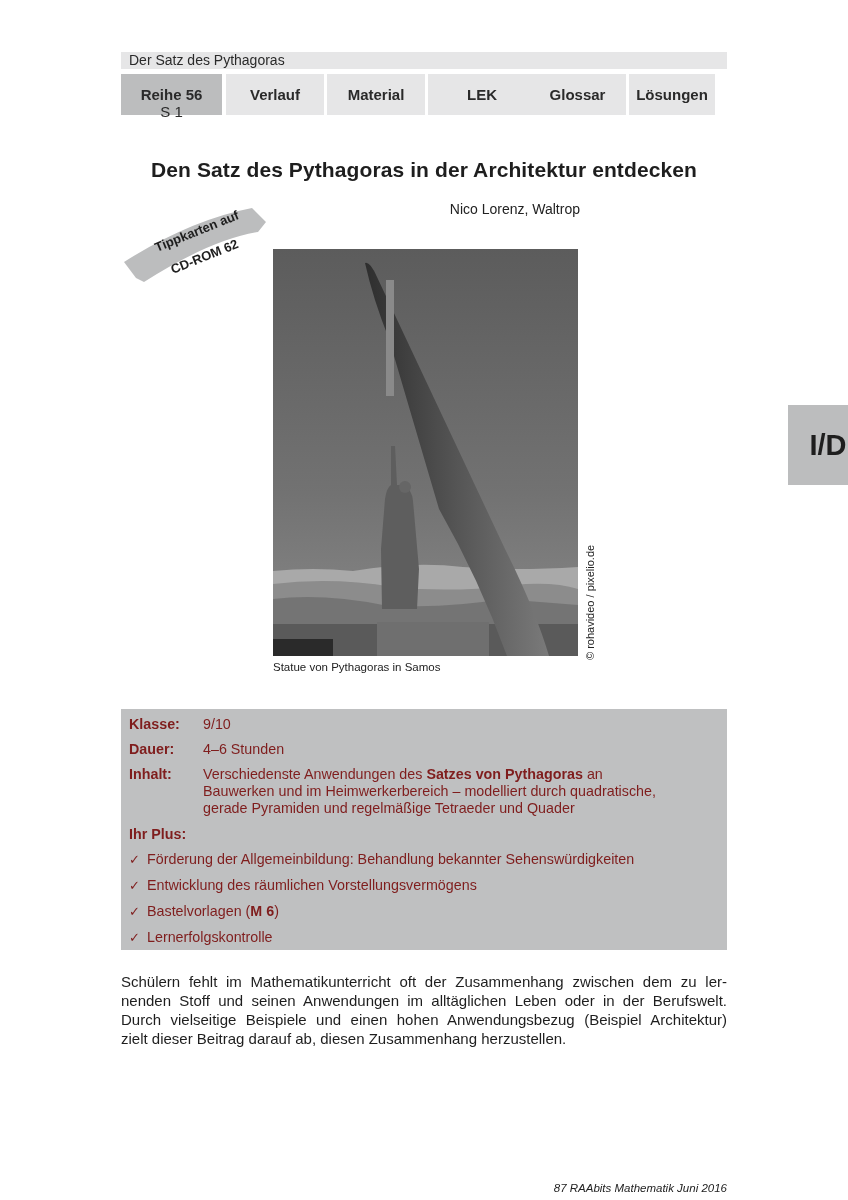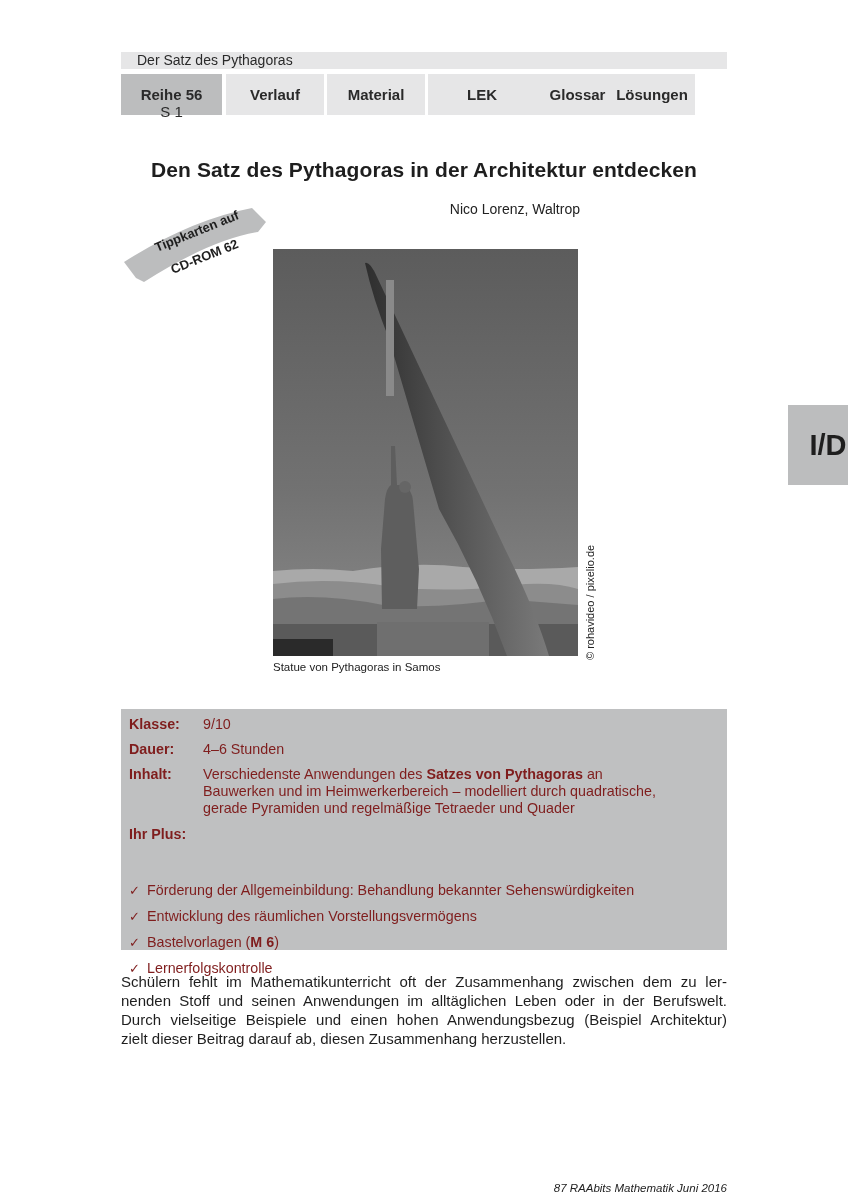--- a/index.html
+++ b/index.html
@@ -4,21 +4,21 @@
 <style>
   html, body { margin: 0; padding: 0; }
   body {
     width: 848px; height: 1200px; position: relative; overflow: hidden;
     background: #ffffff; color: #1e1e1e;
     font-family: "Liberation Sans", "DejaVu Sans", sans-serif;
   }
   .series-bar {
     position: absolute; left: 121px; top: 52px; width: 606px; height: 17px;
     background: #e6e6e7; font-size: 14px; line-height: 17px; color: #2a2a2a;
-    padding-left: 16px; box-sizing: border-box;
+    padding-left: 8px; box-sizing: border-box;
   }
   .tabs { position: absolute; left: 121px; top: 74px; width: 606px; height: 41px; }
   .tab {
     position: absolute; top: 0; height: 41px; background: #e6e6e7;
     text-align: center; font-size: 15px; font-weight: bold; color: #2a2a2a;
     padding-top: 12px; box-sizing: border-box; line-height: 17px; cursor: pointer;
   }
   .tab.active { background: #bcbdbe; }
   .tab .sub { font-weight: normal; display: block; font-size: 15px; }
   .title {
@@ -50,21 +50,21 @@
     text-align: center; line-height: 80px; margin-left: 20px;
   }
   .info {
     position: absolute; left: 121px; top: 709px; width: 606px; height: 241px;
     background: #bfc0c1; font-size: 14.3px; color: #7f1d1d;
   }
   .row { position: absolute; left: 8px; right: 8px; line-height: 17px; }
   .row .lbl { position: absolute; left: 0; font-weight: bold; }
   .row .val { position: absolute; left: 74px; right: 0; }
   .plus-h { position: absolute; left: 8px; top: 117px; font-weight: bold; }
-  .plus-item { position: absolute; left: 8px; line-height: 17px; margin-top: 31px; }
+  .plus-item { position: absolute; left: 8px; line-height: 17px; }
   .plus-item .chk { display: inline-block; width: 18px; font-size: 13px; }
   .intro {
     position: absolute; left: 121px; top: 972px; width: 606px;
     font-size: 15px; line-height: 19px; text-align: justify; color: #1e1e1e;
   }
   .intro-line { display: block; text-align: justify; text-align-last: justify; height: 19px; }
   .intro-line.last { text-align-last: left; }
   .footer {
     position: absolute; right: 121px; top: 1182px; font-size: 11.5px;
     font-style: italic; color: #222;
@@ -85,21 +85,21 @@
   </div>
   <div class="tab" style="left:206px;width:98px">
     <span>Material</span>
   </div>
   <div class="tab" style="left:307px;width:108px">
     <span>LEK</span>
   </div>
   <div class="tab" style="left:408px;width:97px">
     <span>Glossar</span>
   </div>
-  <div class="tab" style="left:488px;width:86px">
+  <div class="tab" style="left:508px;width:86px">
     <span>Lösungen</span>
   </div>
 </div>
 
 <div class="title">Den Satz des Pythagoras in der Architektur entdecken</div>
 <div class="author">Nico Lorenz, Waltrop</div>
 
 <svg class="badge" viewBox="0 0 150 90">
   <path d="M4 64 Q70 22 132 10 L146 24 L138 34 Q90 42 24 84 L16 80 Z" fill="#bcbdbe"></path>
   <text font-family="Liberation Sans, sans-serif" font-size="13" font-weight="bold" fill="#1e1e1e" transform="translate(37,54) rotate(-22)">Tippkarten auf</text>

